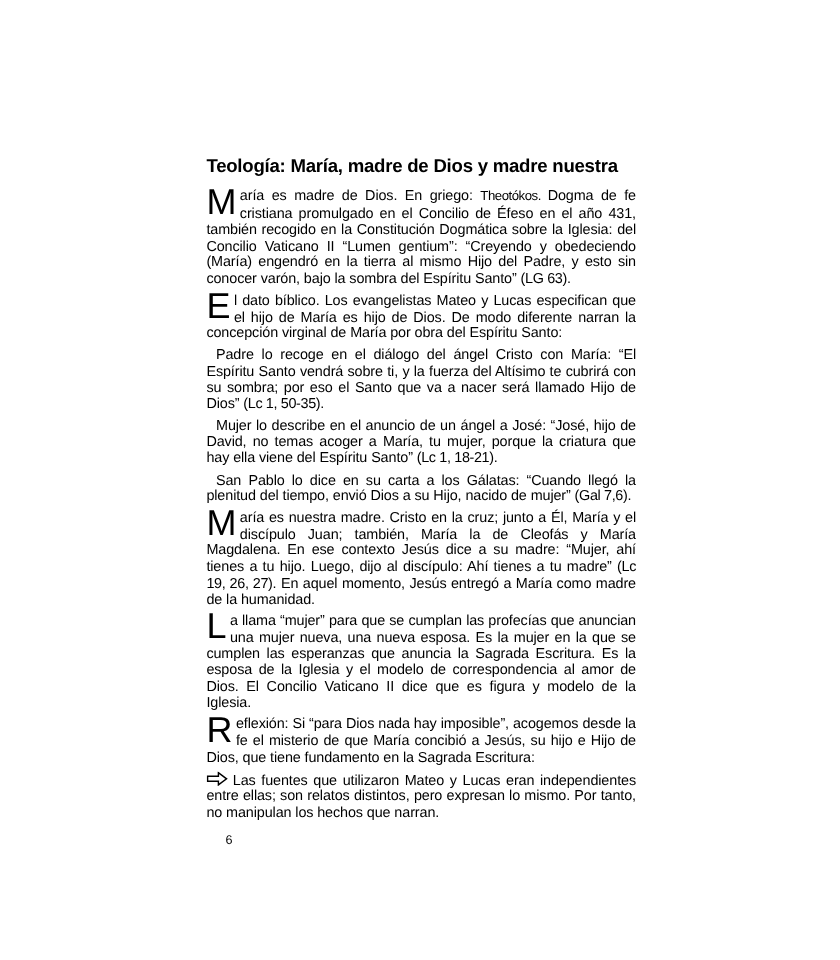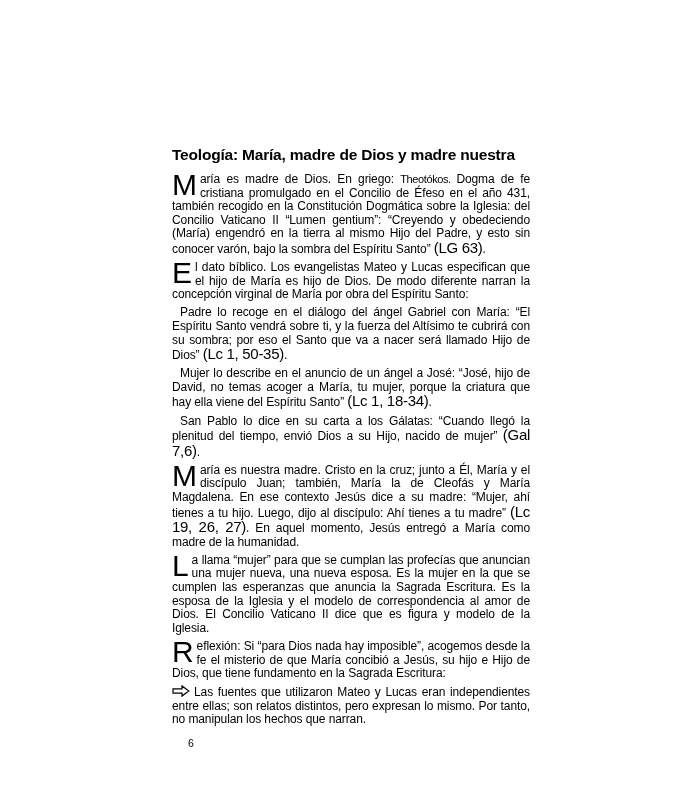--- a/index.html
+++ b/index.html
@@ -7,21 +7,21 @@
   body {
     background:#ffffff;
     color:#000000;
     font-family:"Liberation Sans","DejaVu Sans",sans-serif;
     position:relative;
     overflow:hidden;
   }
   .page {
     position:absolute;
     left:172px;
-    top:146px;
+    top:130px;
     width:358px;
   }
   .title {
     font-size:15.5px;
     font-weight:bold;
     letter-spacing:-0.2px;
     margin-bottom:9px;
     white-space:nowrap;
   }
   .para {
@@ -35,21 +35,21 @@
   .dropcap {
     float:left;
     display:block;
     font-size:30px;
     line-height:24px;
     height:25px;
     padding-right:3px;
     font-weight:normal;
   }
   .seg-bold { font-weight:normal; }
-  .seg-cite { font-size:15px; letter-spacing:-0.3px; }
+  .seg-cite { font-size:12px; letter-spacing:-0.3px; }
   .seg-cond { font-size:11px; letter-spacing:-0.4px;margin-top:12px; }
   .arrow-icon {
     display:inline-block;
     width:18px;
     height:12px;
     margin-right:4px;
     vertical-align:-1px;
   }
   .pagenum {
     margin:10px 0 0 16px;
@@ -58,22 +58,22 @@
   }
 </style>
 </head>
 <body>
 
 <div class="page">
   <h1 class="title">Teología: María, madre de Dios y madre nuestra</h1>
   <div id="article-body">
       <p class="para"><span class="dropcap">M</span><span class="seg-bold">aría es madre de Dios. </span><span>En griego: </span><span class="seg-cond">Theotókos. </span><span>Dogma de fe cristiana promulgado en el Concilio de Éfeso en el año 431, también recogido en la Constitución Dogmática sobre la Iglesia: del Concilio Vaticano II “Lumen gentium”: “Creyendo y obedeciendo (María) engendró en la tierra al mismo Hijo del Padre, y esto sin conocer varón, bajo la sombra del Espíritu Santo” </span><span class="seg-cite">(LG 63)</span><span>.</span></p>
       <p class="para"><span class="dropcap">E</span><span class="seg-bold">l dato bíblico. </span><span>Los evangelistas Mateo y Lucas especifican que el hijo de María es hijo de Dios. De modo diferente narran la concepción virginal de María por obra del Espíritu Santo:</span></p>
-      <p class="para indent"><span class="seg-bold">Padre </span><span>lo recoge en el diálogo del ángel Gabriel con María: “El Espíritu Santo vendrá sobre ti, y la fuerza del Altísimo te cubrirá con su sombra; por eso el Santo que va a nacer será llamado Hijo de Dios” </span><span class="seg-cite">(Lc 1, 50-35)</span><span>.</span></p>
-      <p class="para indent"><span class="seg-bold">Mujer </span><span>lo describe en el anuncio de un ángel a José: “José, hijo de David, no temas acoger a María, tu mujer, porque la criatura que hay ella viene del Espíritu Santo” </span><span class="seg-cite">(Lc 1, 18-34)</span><span>.</span></p>
+      <p class="para indent"><span class="seg-bold">Padre </span><span>lo recoge en el diálogo del ángel Cristo con María: “El Espíritu Santo vendrá sobre ti, y la fuerza del Altísimo te cubrirá con su sombra; por eso el Santo que va a nacer será llamado Hijo de Dios” </span><span class="seg-cite">(Lc 1, 50-35)</span><span>.</span></p>
+      <p class="para indent"><span class="seg-bold">Mujer </span><span>lo describe en el anuncio de un ángel a José: “José, hijo de David, no temas acoger a María, tu mujer, porque la criatura que hay ella viene del Espíritu Santo” </span><span class="seg-cite">(Lc 1, 18-21)</span><span>.</span></p>
       <p class="para indent"><span class="seg-bold">San Pablo </span><span>lo dice en su carta a los Gálatas: “Cuando llegó la plenitud del tiempo, envió Dios a su Hijo, nacido de mujer” </span><span class="seg-cite">(Gal 7,6)</span><span>.</span></p>
       <p class="para"><span class="dropcap">M</span><span class="seg-bold">aría es nuestra madre. </span><span>Cristo en la cruz; junto a Él, María y el discípulo Juan; también, María la de Cleofás y María Magdalena. En ese contexto Jesús dice a su madre: “Mujer, ahí tienes a tu hijo. Luego, dijo al discípulo: Ahí tienes a tu madre” </span><span class="seg-cite">(Lc 19, 26, 27)</span><span>. En aquel momento, Jesús entregó a María como madre de la humanidad.</span></p>
       <p class="para"><span class="dropcap">L</span><span class="seg-bold">a llama “mujer” </span><span>para que se cumplan las profecías que anuncian una mujer nueva, una nueva esposa. Es la mujer en la que se cumplen las esperanzas que anuncia la Sagrada Escritura. Es la esposa de la Iglesia y el modelo de correspondencia al amor de Dios. El Concilio Vaticano II dice que es figura y modelo de la Iglesia.</span></p>
       <p class="para"><span class="dropcap">R</span><span class="seg-bold">eflexión: </span><span>Si “para Dios nada hay imposible”, acogemos desde la fe el misterio de que María concibió a Jesús, su hijo e Hijo de Dios, que tiene fundamento en la Sagrada Escritura:</span></p>
       <p class="para"><span class="arrow-icon"><svg width="18" height="12" viewBox="0 0 18 12">
             <path d="M1 3.9 H10 V0.9 L16.8 6 L10 11.1 V8.1 H1 Z" fill="#ffffff" stroke="#000000" stroke-width="1.2" stroke-linejoin="miter"></path>
           </svg></span><span>Las fuentes que utilizaron Mateo y Lucas eran independientes entre ellas; son relatos distintos, pero expresan lo mismo. Por tanto, no manipulan los hechos que narran.</span></p>
     </div>
   <div class="pagenum">6</div>
 </div>

